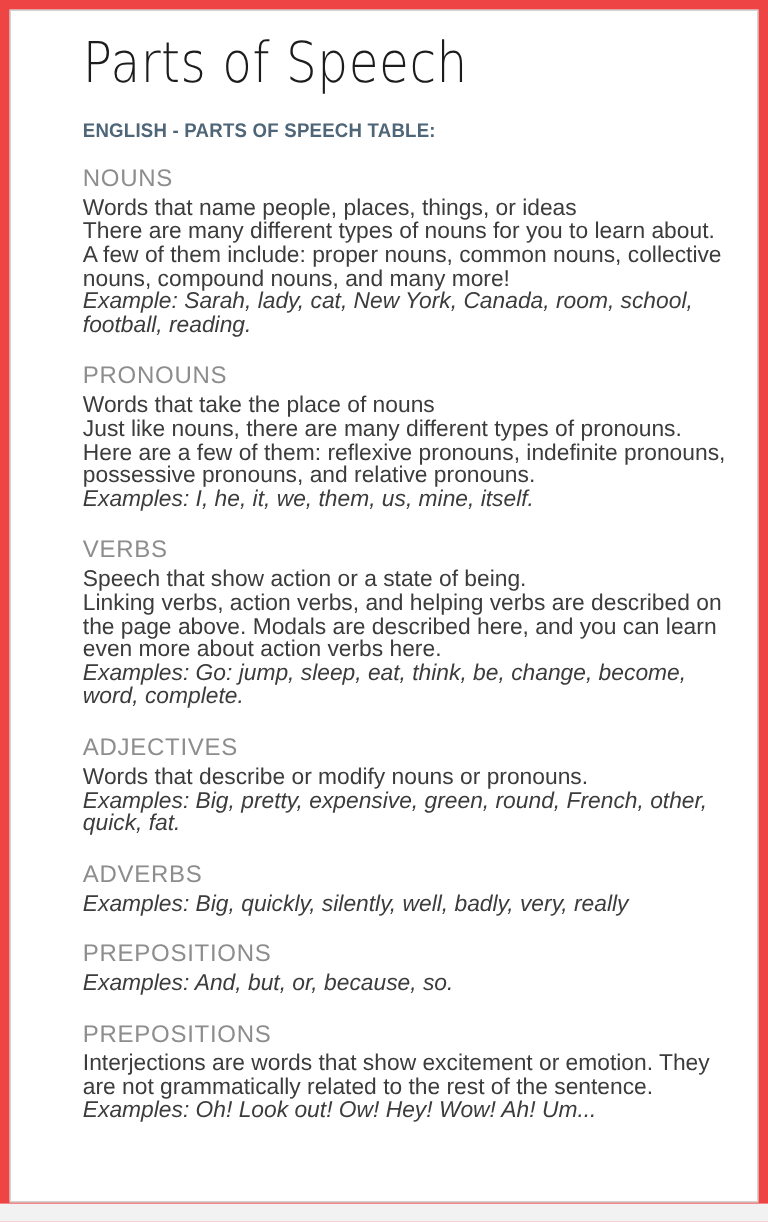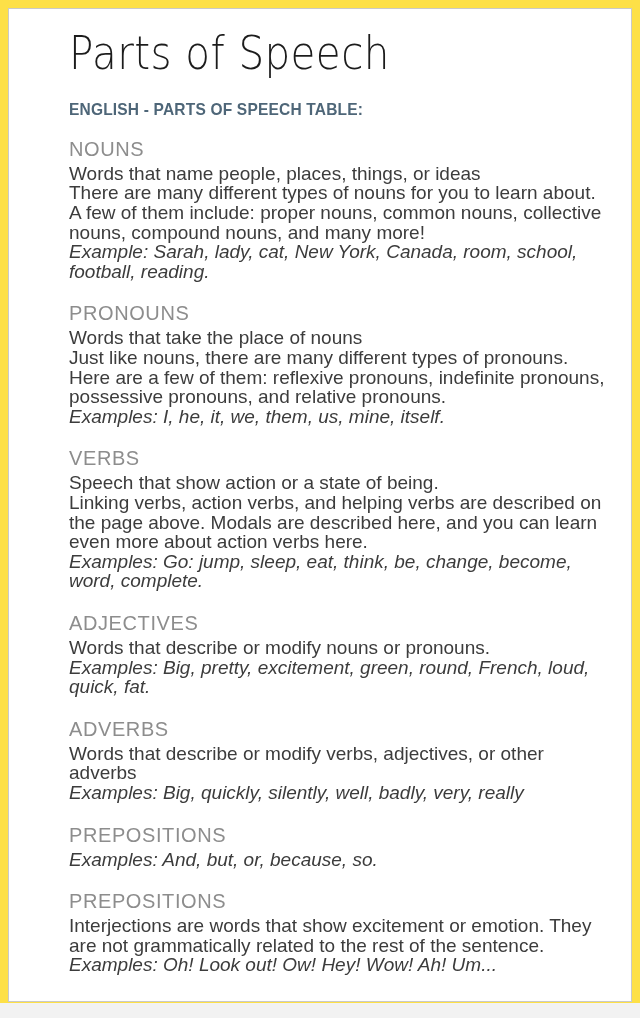--- a/index.html
+++ b/index.html
@@ -11,21 +11,21 @@
     height: 1018px;
     background: #ffffff;
     font-family: "Liberation Sans", sans-serif;
     overflow: hidden;
   }
 
   .page {
     position: relative;
     width: 640px;
     height: 1018px;
-    background: #fde047;
+    background: #ef4444;
     box-sizing: border-box;
     padding-left: 29px;
   }
 
   .frame {
     position: absolute;
     left: 8px;
     top: 8px;
     width: 624px;
     height: 994px;
@@ -137,25 +137,24 @@
           </div>
           <div class="section">
             <div class="section-heading">VERBS</div>
             <p class="line">Speech that show action or a state of being.</p>
             <p class="line">Linking verbs, action verbs, and helping verbs are described on the page above. Modals are described here, and you can learn even more about action verbs here.</p>
             <p class="line italic">Examples: Go: jump, sleep, eat, think, be, change, become, word, complete.</p>
           </div>
           <div class="section">
             <div class="section-heading">ADJECTIVES</div>
             <p class="line">Words that describe or modify nouns or pronouns.</p>
-            <p class="line italic">Examples: Big, pretty, excitement, green, round, French, loud, quick, fat.</p>
+            <p class="line italic">Examples: Big, pretty, expensive, green, round, French, other, quick, fat.</p>
           </div>
           <div class="section">
             <div class="section-heading">ADVERBS</div>
-            <p class="line">Words that describe or modify verbs, adjectives, or other adverbs</p>
             <p class="line italic">Examples: Big, quickly, silently, well, badly, very, really</p>
           </div>
           <div class="section">
             <div class="section-heading">PREPOSITIONS</div>
             <p class="line italic">Examples: And, but, or, because, so.</p>
           </div>
           <div class="section">
             <div class="section-heading">PREPOSITIONS</div>
             <p class="line">Interjections are words that show excitement or emotion. They are not grammatically related to the rest of the sentence.</p>
             <p class="line italic">Examples: Oh! Look out! Ow! Hey! Wow! Ah! Um...</p>

